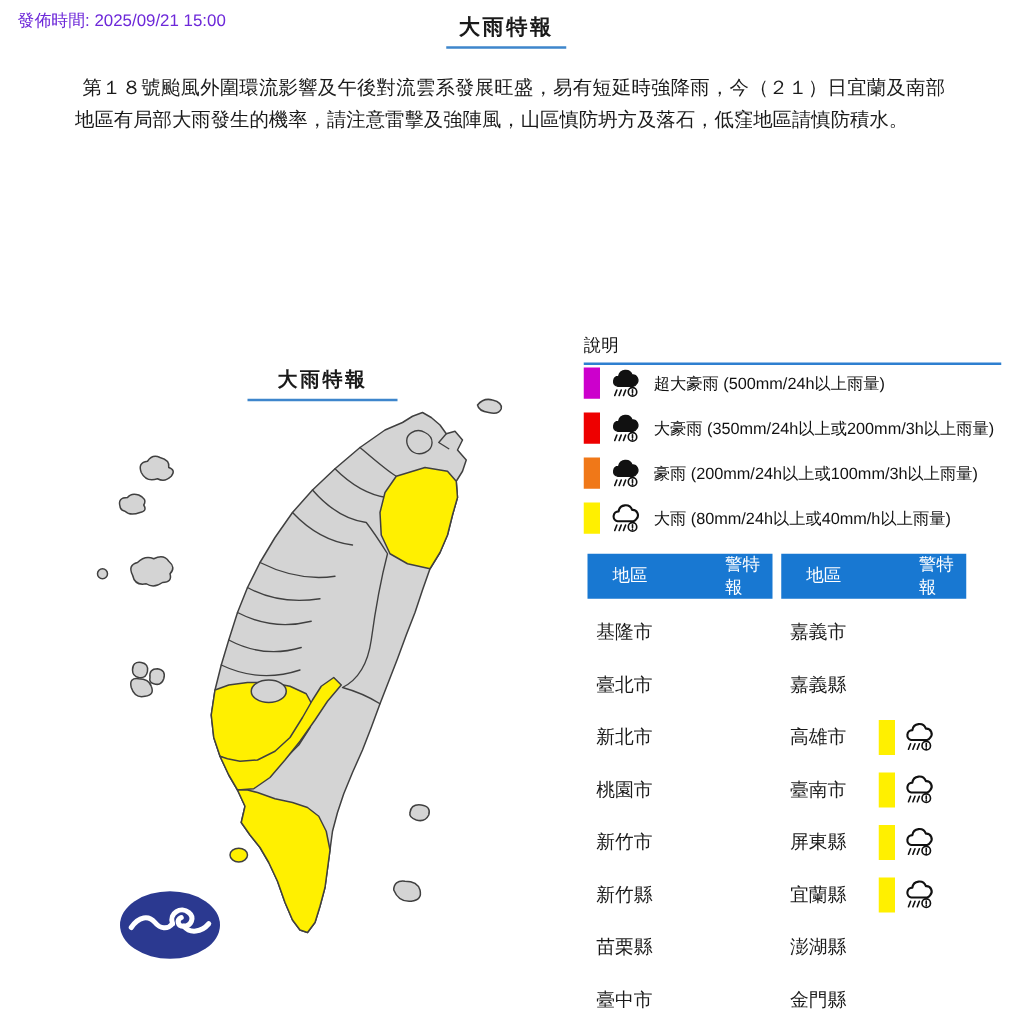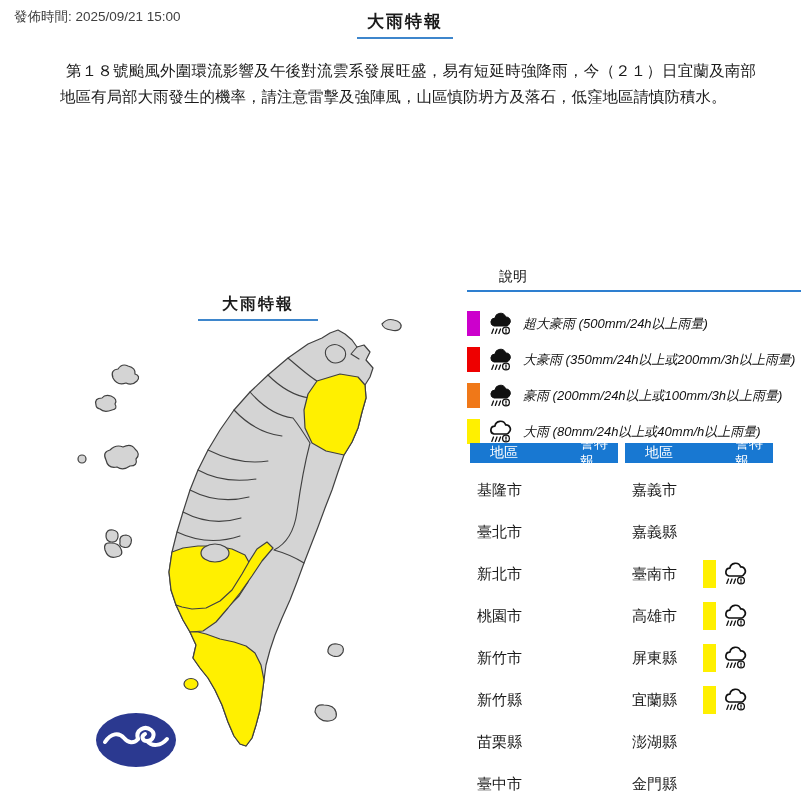--- a/index.html
+++ b/index.html
@@ -2,21 +2,21 @@
 <html><head>
 <meta charset="utf-8">
 <style>
   html,body{margin:0;padding:0;background:#ffffff;}
   body{
     width:810px;height:810px;position:relative;overflow:hidden;
     font-family:"Liberation Sans","DejaVu Sans",sans-serif;color:#1a1a1a;
     --header-blue:#1878D2;--rule-blue:#2E7FD0;--underline-blue:#3E86CC;
     --map-gray:#D4D4D4;--map-border:#404040;--map-yellow:#FFF000;--logo-navy:#2B3990;
   }
-  .publish{position:absolute;left:14px;top:8px;font-size:13.5px;color:#404040;}
+  .publish{position:absolute;left:14px;top:8px;font-size:13.5px;color:#6d28d9;}
   .page-title{
     position:absolute;top:10px;left:50%;transform:translateX(-50%);
     font-size:17px;font-weight:bold;letter-spacing:2px;
     padding:0 10px 4px 10px;border-bottom:2px solid var(--underline-blue);white-space:nowrap;
   }
   .bulletin{
     position:absolute;left:60px;top:58px;width:696px;margin:0;
     font-size:15.5px;line-height:26px;text-indent:6px;text-align:justify;
   }
   
@@ -26,32 +26,32 @@
     position:absolute;left:188px;top:44px;width:120px;text-align:center;
     font-size:16px;font-weight:bold;letter-spacing:2px;
     padding-bottom:4px;border-bottom:2px solid var(--underline-blue);
   }
   .county{fill:var(--map-gray);stroke:var(--map-border);stroke-width:1.2;stroke-linejoin:round;}
   .county.warn{fill:var(--map-yellow);}
   .bline{fill:none;stroke:var(--map-border);stroke-width:1.1;stroke-linejoin:round;stroke-linecap:round;}
   .cwb-logo{position:absolute;left:85px;top:462px;width:82px;height:56px;}
   
   .legend{position:absolute;left:467px;top:268px;width:334px;}
-  .legend-title{font-size:14px;color:#111;margin-left:32px;}
+  .legend-title{font-size:14px;color:#111;}
   .legend-rule{height:2px;background:var(--rule-blue);margin-top:4px;}
-  .legend-items{margin-top:19px;font-style:italic;}
+  .legend-items{margin-top:2px;}
   .legend-row{display:flex;align-items:center;height:25px;margin-bottom:11px;}
   .legend-swatch{width:13px;height:25px;flex:0 0 13px;}
   .legend-icon{margin:0 8px 0 7px;flex:0 0 28px;height:26px;}
   .legend-label{font-size:13px;white-space:nowrap;color:#111;}
   
   .tables{position:absolute;left:470px;top:443px;display:flex;gap:7px;}
   .rtable{width:148px;}
   .rtable-header{
-    height:20px;background:var(--header-blue);color:#fff;font-size:14px;
+    height:36px;background:var(--header-blue);color:#fff;font-size:14px;
     display:flex;align-items:center;position:relative;
   }
   .hdr-region{position:absolute;left:20px;}
   .hdr-warning{position:absolute;left:70px;margin-left:40px;}
   .rtable-rows{margin-top:10px;}
   .region-row{position:relative;height:30px;margin-top:12px;}
   .region-name{position:absolute;left:7px;top:50%;transform:translateY(-50%);font-size:15px;}
   .warn-cell{position:absolute;left:78px;top:1px;height:28px;display:none;}
   .region-row.has-warn .warn-cell{display:block;}
   .warn-bar{position:absolute;left:0;top:0;width:13px;height:28px;background:var(--map-yellow);}
@@ -233,34 +233,34 @@
     <span class="region-name">嘉義市</span>
 
   </div>
 
   <div class="region-row">
     <span class="region-name">嘉義縣</span>
 
   </div>
 
   <div class="region-row has-warn">
-    <span class="region-name">臺南市</span>
+    <span class="region-name">高雄市</span>
     <span class="warn-cell" title="大雨">
       <span class="warn-bar"></span>
       <svg class="warn-icon" width="28" height="26" viewBox="0 0 28 26">
         <path class="icon-stroke" d="M7,15 a4,4 0 0 1 .9,-7.9 a5.6,5.6 0 0 1 10.8,-1.2 a4.3,4.3 0 0 1 3.4,7.3 a3.6,3.6 0 0 1 -2.4,1.8 Z"></path>
         <path class="icon-thin" d="M6.5,18 l-1.7,4.4 M10,18 l-1.7,4.4 M13.5,18 l-1.7,4.4"></path>
         <circle class="icon-circ" cx="19" cy="19.5" r="3.4"></circle>
         <path class="icon-thin" d="M19,17.8 v2.3 M19,21.4 v0.1"></path>
       </svg>
     </span>
   </div>
 
   <div class="region-row has-warn">
-    <span class="region-name">高雄市</span>
+    <span class="region-name">臺南市</span>
     <span class="warn-cell" title="大雨">
       <span class="warn-bar"></span>
       <svg class="warn-icon" width="28" height="26" viewBox="0 0 28 26">
         <path class="icon-stroke" d="M7,15 a4,4 0 0 1 .9,-7.9 a5.6,5.6 0 0 1 10.8,-1.2 a4.3,4.3 0 0 1 3.4,7.3 a3.6,3.6 0 0 1 -2.4,1.8 Z"></path>
         <path class="icon-thin" d="M6.5,18 l-1.7,4.4 M10,18 l-1.7,4.4 M13.5,18 l-1.7,4.4"></path>
         <circle class="icon-circ" cx="19" cy="19.5" r="3.4"></circle>
         <path class="icon-thin" d="M19,17.8 v2.3 M19,21.4 v0.1"></path>
       </svg>
     </span>
   </div>

